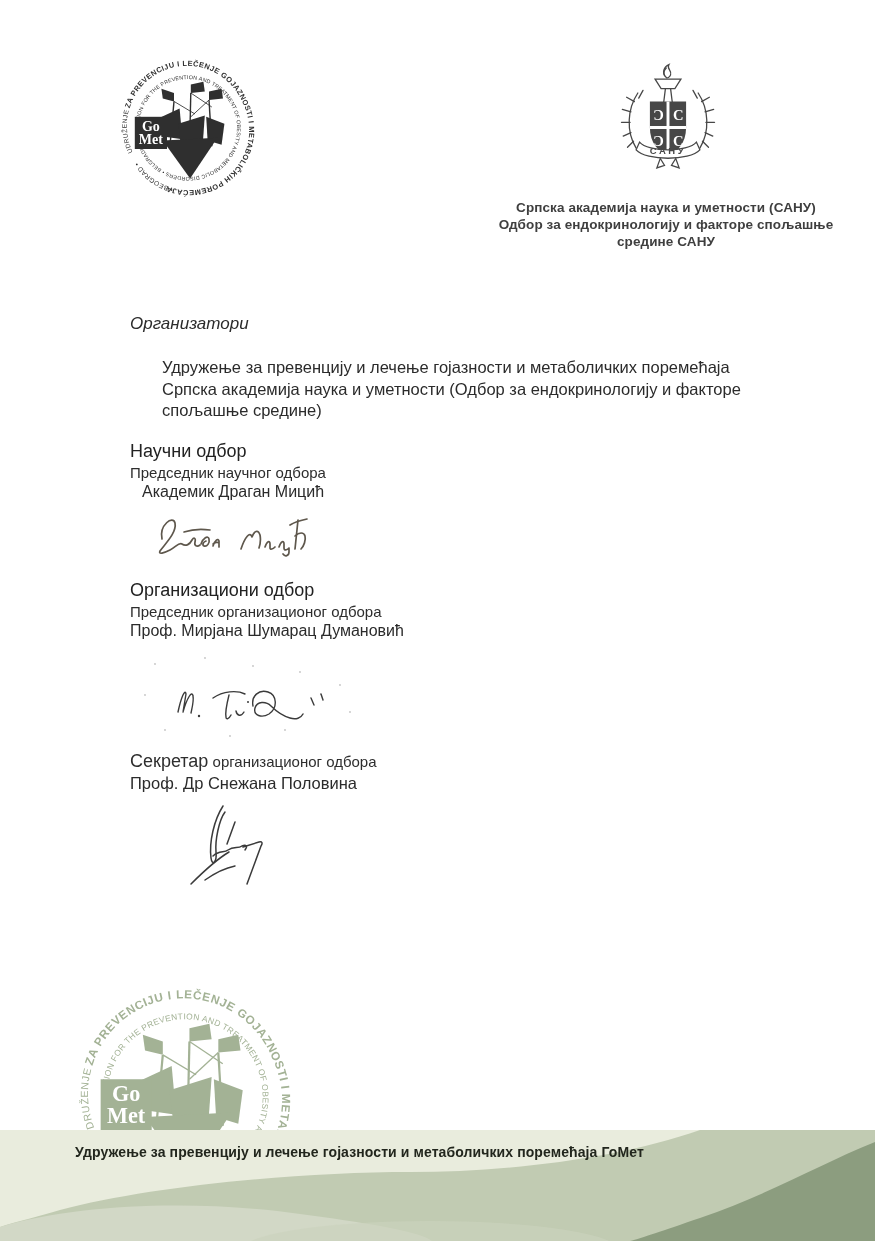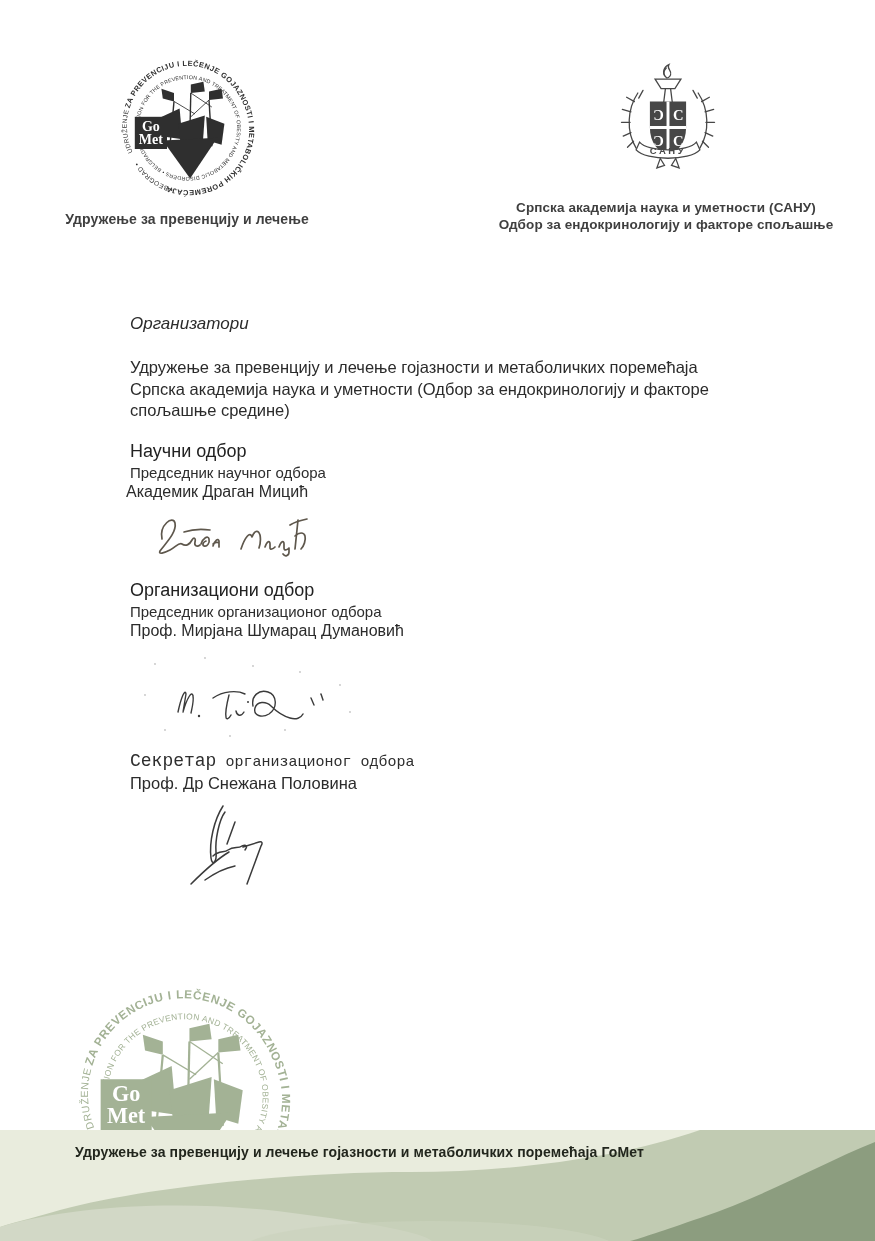--- a/index.html
+++ b/index.html
@@ -11,21 +11,21 @@
 
   
   .logo-caption{
     text-align:center;font-weight:700;color:#3f3f3f;
     font-size:14px;line-height:17.5px;letter-spacing:.1px;
   }
   .sanu-caption{font-size:13.5px;line-height:17px;}
 
   
   .h1{font-size:17px;color:#2b2b2b;}
-  .para{font-size:16.5px;line-height:21.5px;color:#2b2b2b;}
+  .para{font-size:16.5px;line-height:21.5px;color:#2b2b2b;margin-left:32px;}
   .sec-h{font-size:18px;color:#222;}
   .role{font-size:15px;color:#2d2d2d;}
   .name{font-size:16px;color:#2b2b2b;}
   .sec-big{font-size:18px;}
   .sec-small{font-size:15px;}
 
   
   .ring-b{font-weight:700;font-size:10.6px;letter-spacing:.6px;}
   .ring-l{font-weight:400;font-size:9.4px;letter-spacing:.5px;}
   .ring-i{font-weight:400;font-size:7.6px;letter-spacing:.3px;}
@@ -78,21 +78,20 @@
       <polygon points="126,84 152,94 148,124 128,118"></polygon>
       <polygon points="64,118 142,114 103,172"></polygon>
     </g>
     <rect x="24" y="84" width="46" height="46" fill="currentColor"></rect>
     <text x="47" y="104" text-anchor="middle" class="gomet-box-txt">Go</text>
     <text x="47" y="123" text-anchor="middle" class="gomet-box-txt">Met</text>
   </svg>
 </div>
 
 <div class="abs logo-caption" style="left:20px;top:211px;width:334px;">
-  <div>Удружење за превенцију и лечење</div>
 </div>
 
 <div class="abs" style="left:612px;top:62px;width:112px;height:124px;">
   <svg width="112" height="124" viewBox="0 0 130 140">
     <g stroke="#474747" stroke-width="1.5" fill="none" stroke-linecap="round">
 
       <path d="M63,16 C57,10 61,3 66,1 C63,6 70,8 68,13 C67,16 64,17 63,16 Z"></path>
       <path d="M61,14 C59,10 61,7 63,5"></path>
 
       <path d="M50,18 L80,18 L73,29 L57,29 Z"></path>
@@ -126,33 +125,34 @@
     <path d="M28,100 C40,113 90,113 102,100 L98,91 C88,103 42,103 32,91 Z" fill="#ffffff" stroke="#474747" stroke-width="1.5"></path>
     <path d="M56,110 L52,121 L61,118 Z" fill="none" stroke="#474747" stroke-width="1.4"></path>
     <path d="M74,110 L78,121 L69,118 Z" fill="none" stroke="#474747" stroke-width="1.4"></path>
     <text x="65" y="105" text-anchor="middle" class="sanu-banner-txt">САНУ</text>
   </svg>
 </div>
 
 <div class="abs logo-caption sanu-caption" style="left:492px;top:199px;width:348px;">
   <div>Српска академија наука и уметности (САНУ)</div>
   <div>Одбор за ендокринологију и факторе спољашње</div>
+  <div>средине САНУ</div>
 </div>
 
 <div class="abs h1" style="left:130px;top:314px;font-style:italic;">Организатори</div>
 
 <div class="abs para" style="left:130px;top:357px;width:620px;">
   <div>Удружење за превенцију и лечење гојазности и метаболичких поремећаја</div>
   <div>Српска академија наука и уметности (Одбор за ендокринологију и факторе</div>
   <div>спољашње средине)</div>
 </div>
 
 <div class="abs sec-h" style="left:130px;top:441px;">Научни одбор</div>
 <div class="abs role" style="left:130px;top:464px;">Председник научног одбора</div>
-<div class="abs name" style="left:126px;top:483px;">Академик Драган Мицић</div>
+<div class="abs name" style="left:142px;top:483px;">Академик Драган Мицић</div>
 
 <div class="abs sig" style="left:148px;top:507px;">
   <svg width="170" height="58" viewBox="0 0 170 58">
     <g stroke="#5e574c" stroke-width="1.7" fill="none" stroke-linecap="round" stroke-linejoin="round">
       <path d="M14,32 C11,18 25,8 27,16 C29,26 16,38 12,44 C10,48 16,46 22,43 C28,40 31,35 34,37 C38,40 42,37 44,33 C46,30 48,31 47,35 C46,39 49,40 52,38"></path>
       <path d="M36,25 C45,22 55,22 62,23"></path>
       <path d="M53,37 C55,31 60,28 61,32 C62,36 59,40 56,39 C54,38 55,35 58,34"></path>
       <path d="M65,39 C67,33 70,31 71,34 L71,40 M65,37 C67,35 70,35 71,36"></path>
       <path d="M93,42 C97,30 102,24 104,30 C106,24 110,22 112,28 C113,33 112,38 111,41"></path>
       <path d="M117,40 C119,34 122,33 122,37 L122,41 C122,43 125,42 127,40"></path>
@@ -189,21 +189,21 @@
         <circle cx="205" cy="35" r="0.9"></circle>
         <circle cx="30" cy="80" r="0.9"></circle>
       <circle cx="95" cy="86" r="0.9"></circle>
         <circle cx="150" cy="80" r="0.9"></circle>
         <circle cx="10" cy="45" r="0.9"></circle>
       <circle cx="215" cy="62" r="0.9"></circle>
     </g>
   </svg>
 </div>
 
-<div class="abs" style="left:130px;top:751px;font-family:Liberation Mono, monospace;">
+<div class="abs" style="left:130px;top:751px;">
   <span class="sec-big">Секретар</span><span class="sec-small"> организационог одбора</span>
 </div>
 <div class="abs name" style="left:130px;top:774px;font-size:16.5px;">Проф. Др Снежана Половина</div>
 
 <div class="abs sig" style="left:183px;top:800px;">
   <svg width="95" height="95" viewBox="0 0 95 95">
     <g stroke="#3b3b3b" stroke-width="1.5" fill="none" stroke-linecap="round" stroke-linejoin="round">
       <path d="M40,6 C31,20 26,42 28,58 C29,66 34,63 33,52 C32,40 36,20 42,12"></path>
       <path d="M52,22 L44,44"></path>
       <path d="M8,84 C22,70 36,58 46,52"></path>

